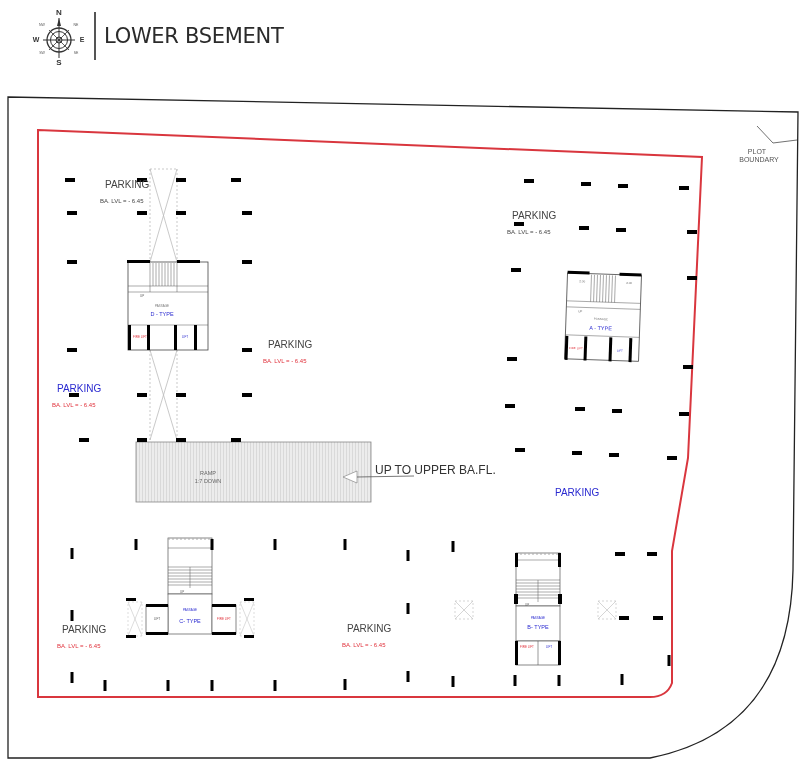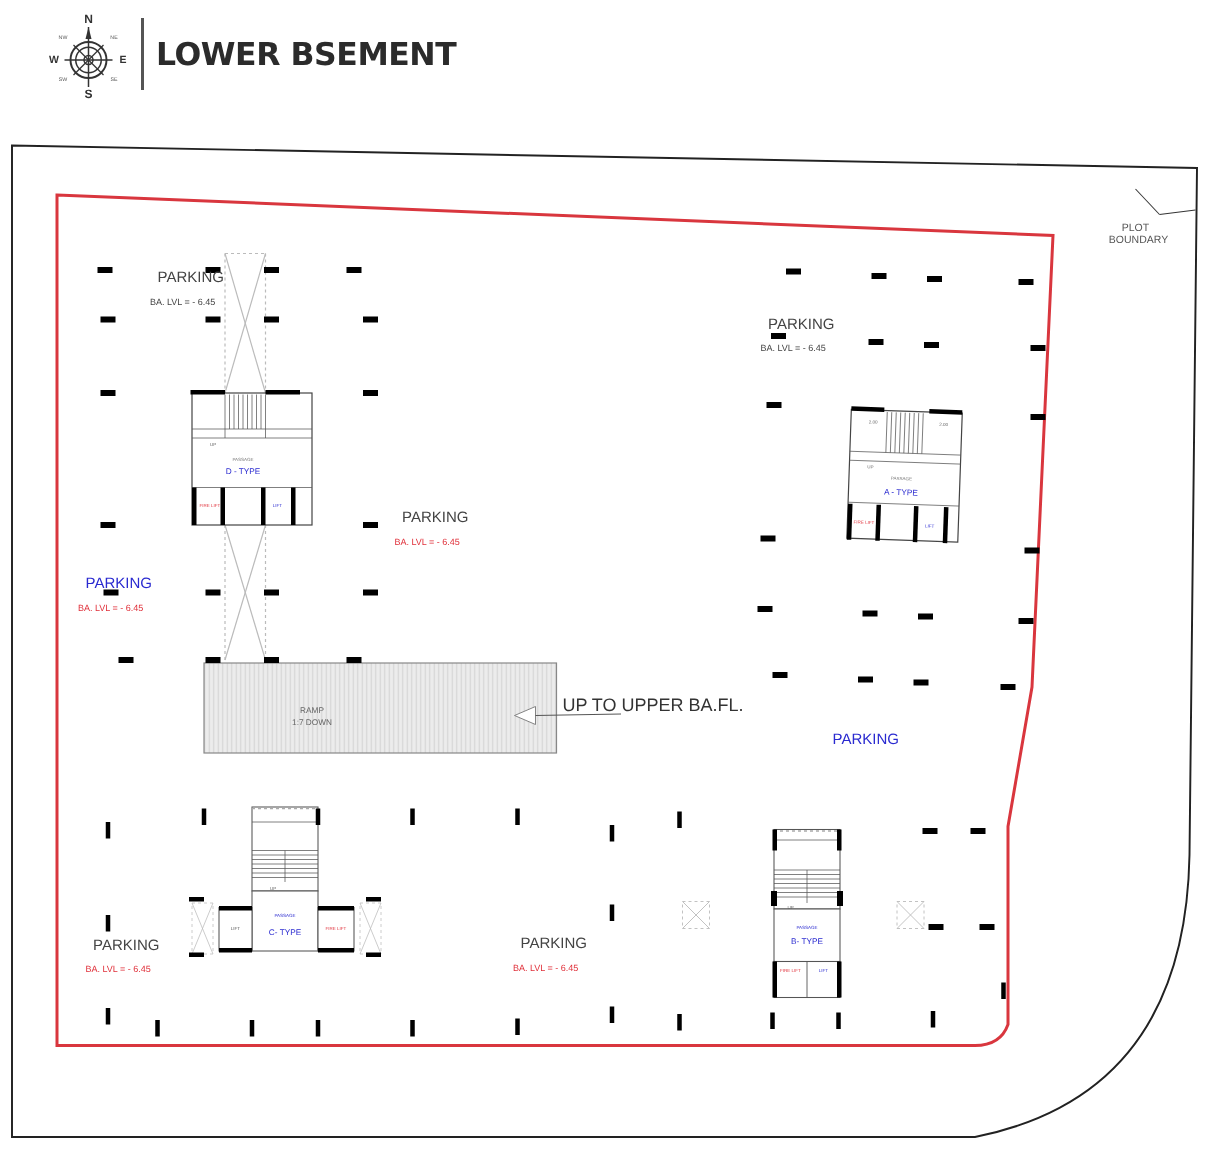--- a/index.html
+++ b/index.html
@@ -1,20 +1,20 @@
 <!DOCTYPE html>
 <html><head>
 <meta charset="utf-8">
 <style>
   html, body { margin: 0; padding: 0; background: #ffffff; }
   body { width: 803px; height: 768px; position: relative; overflow: hidden; font-family: "Liberation Sans", sans-serif; }
   .header { position: absolute; left: 30px; top: 6px; height: 60px; display: flex; align-items: center; }
   .compass { width: 58px; height: 60px; position: relative; }
   .divider { width: 2px; height: 48px; background: #555; margin-left: 6px; margin-right: 8px; }
-  .title { font-family: "DejaVu Sans", sans-serif; font-weight: bold; font-size: 21px; color: #2b2b2b; letter-spacing: -0.3px; }
+  .title { font-family: "DejaVu Sans", sans-serif; font-weight: normal; font-size: 21px; color: #2b2b2b; letter-spacing: -0.3px; }
   svg.plan { position: absolute; left: 0; top: 0; }
   .lbl { font-family: "Liberation Sans", sans-serif; }
 </style>
 </head>
 <body>
 
 <div class="header">
   <div class="compass">
     <svg width="58" height="60" viewBox="0 0 58 60">
       <text x="29" y="9" font-size="8" font-weight="bold" text-anchor="middle" fill="#333" font-family="Liberation Sans, sans-serif">N</text>

